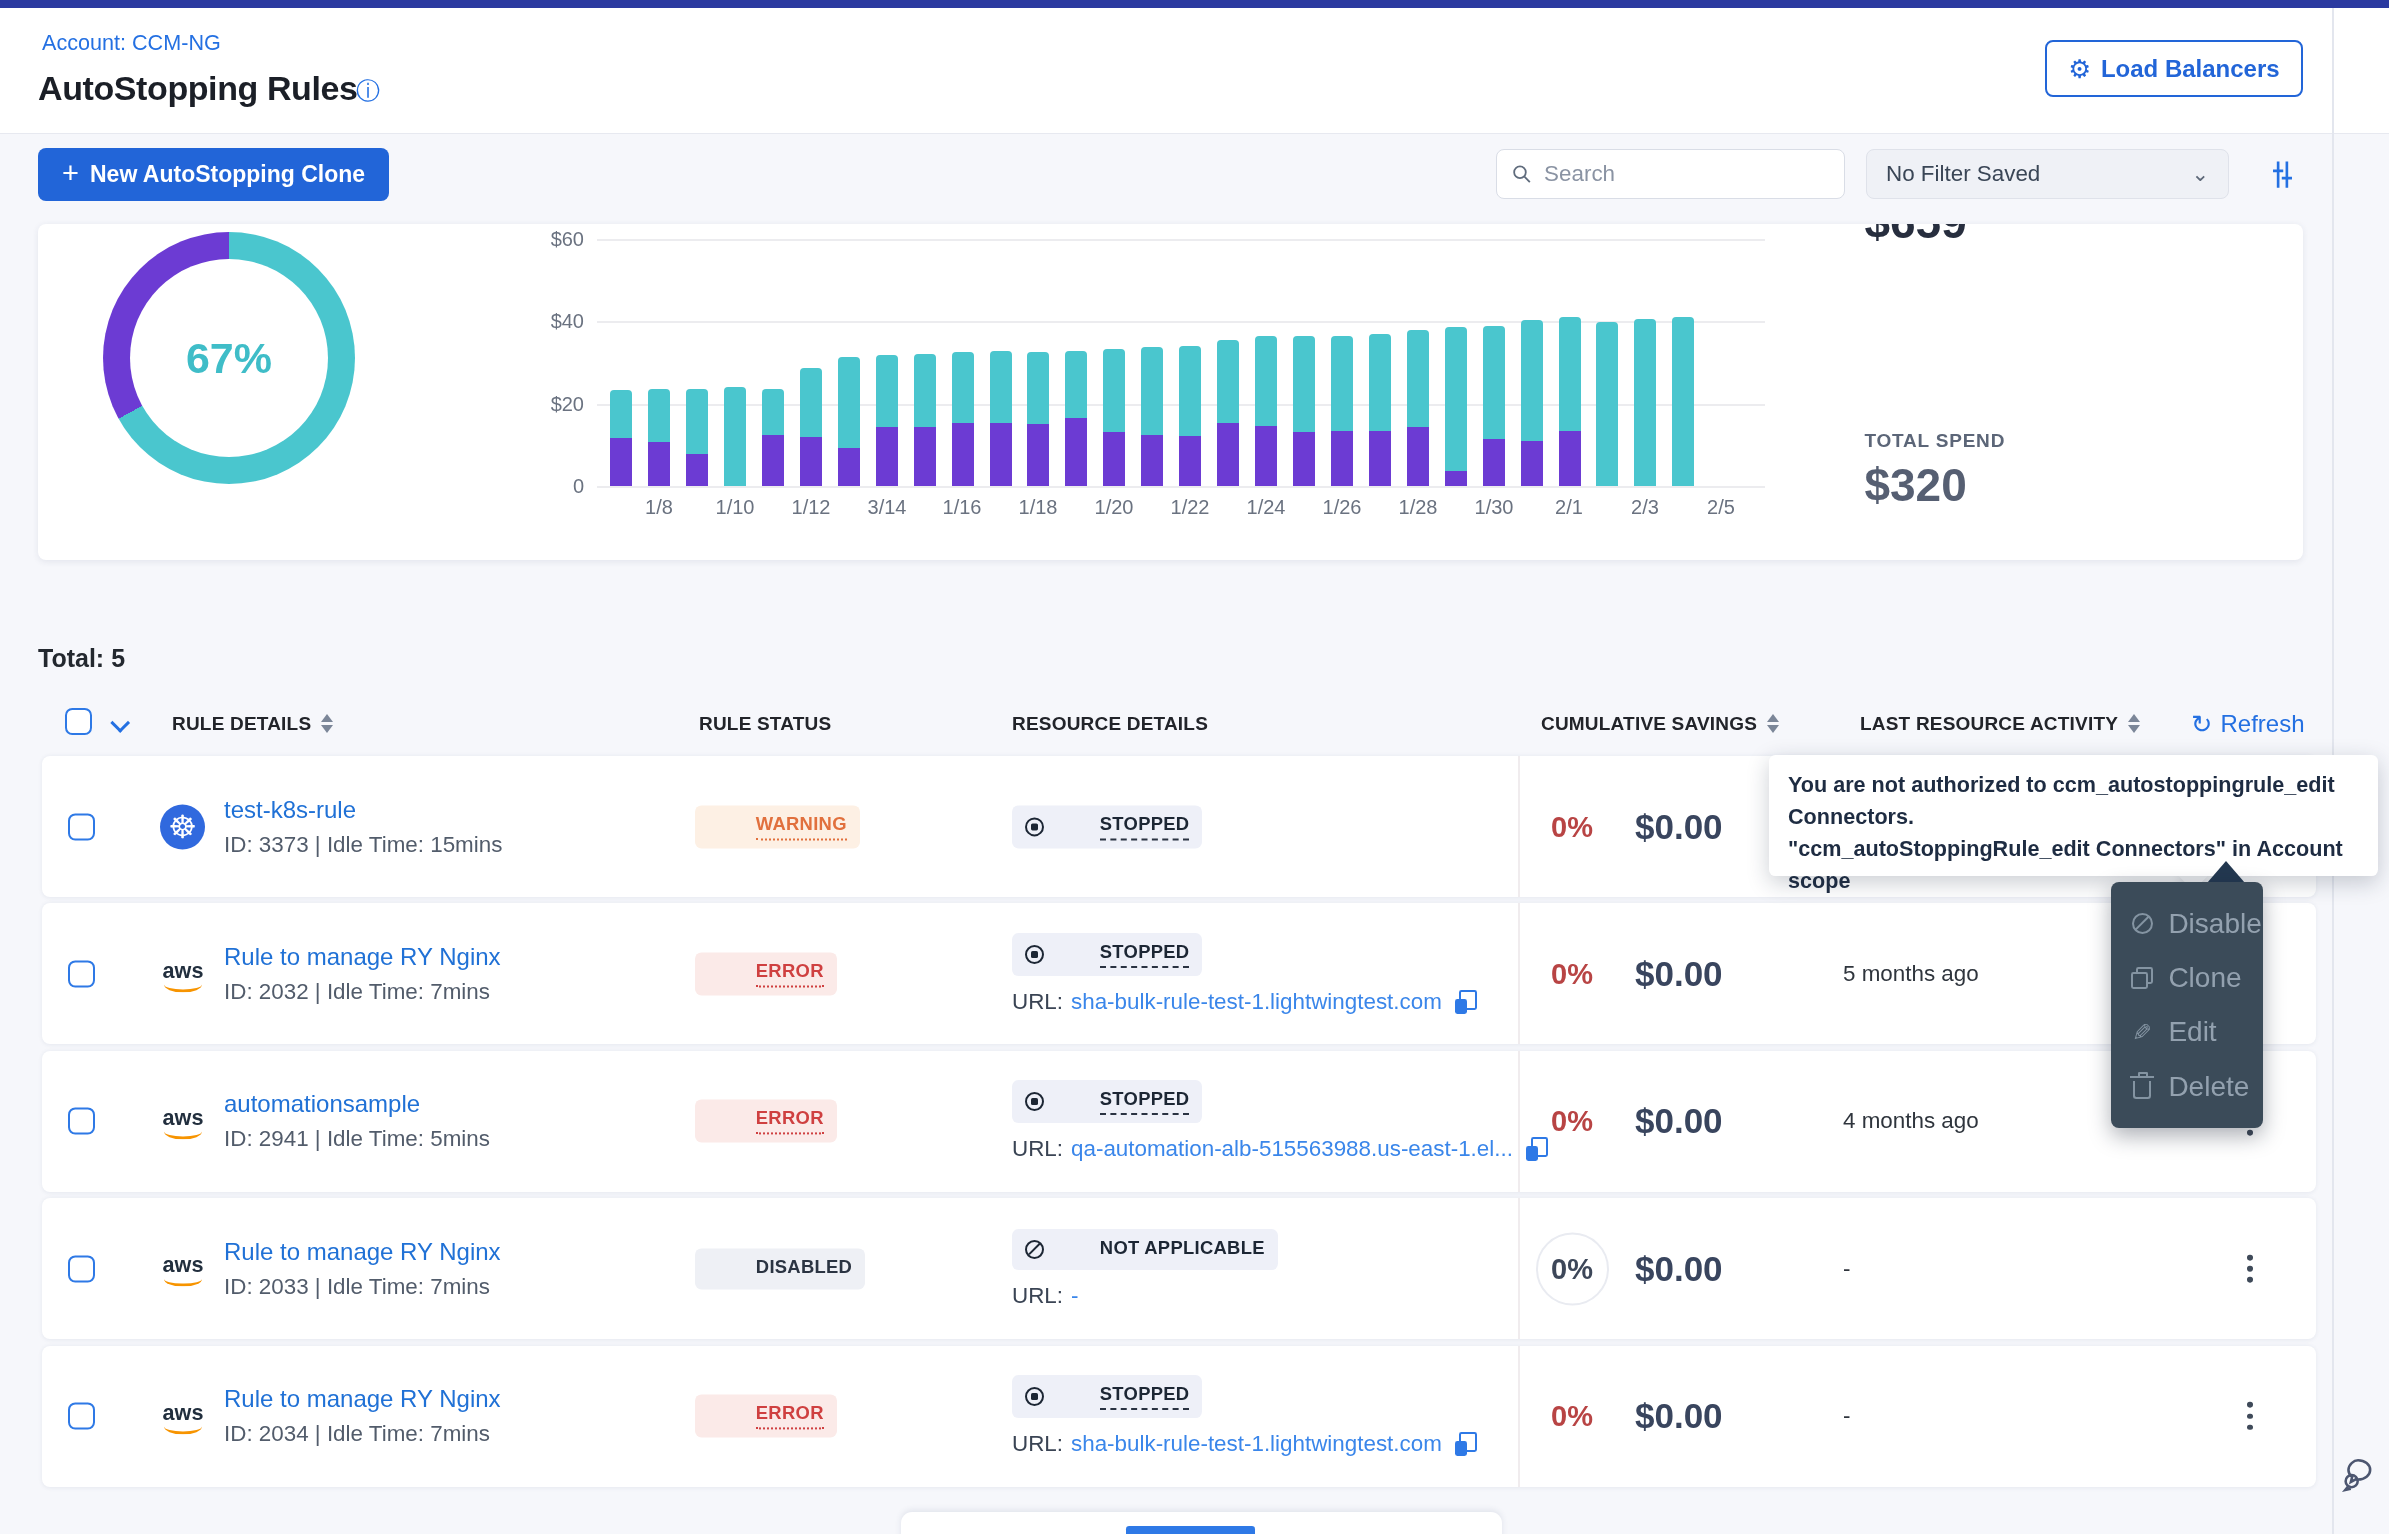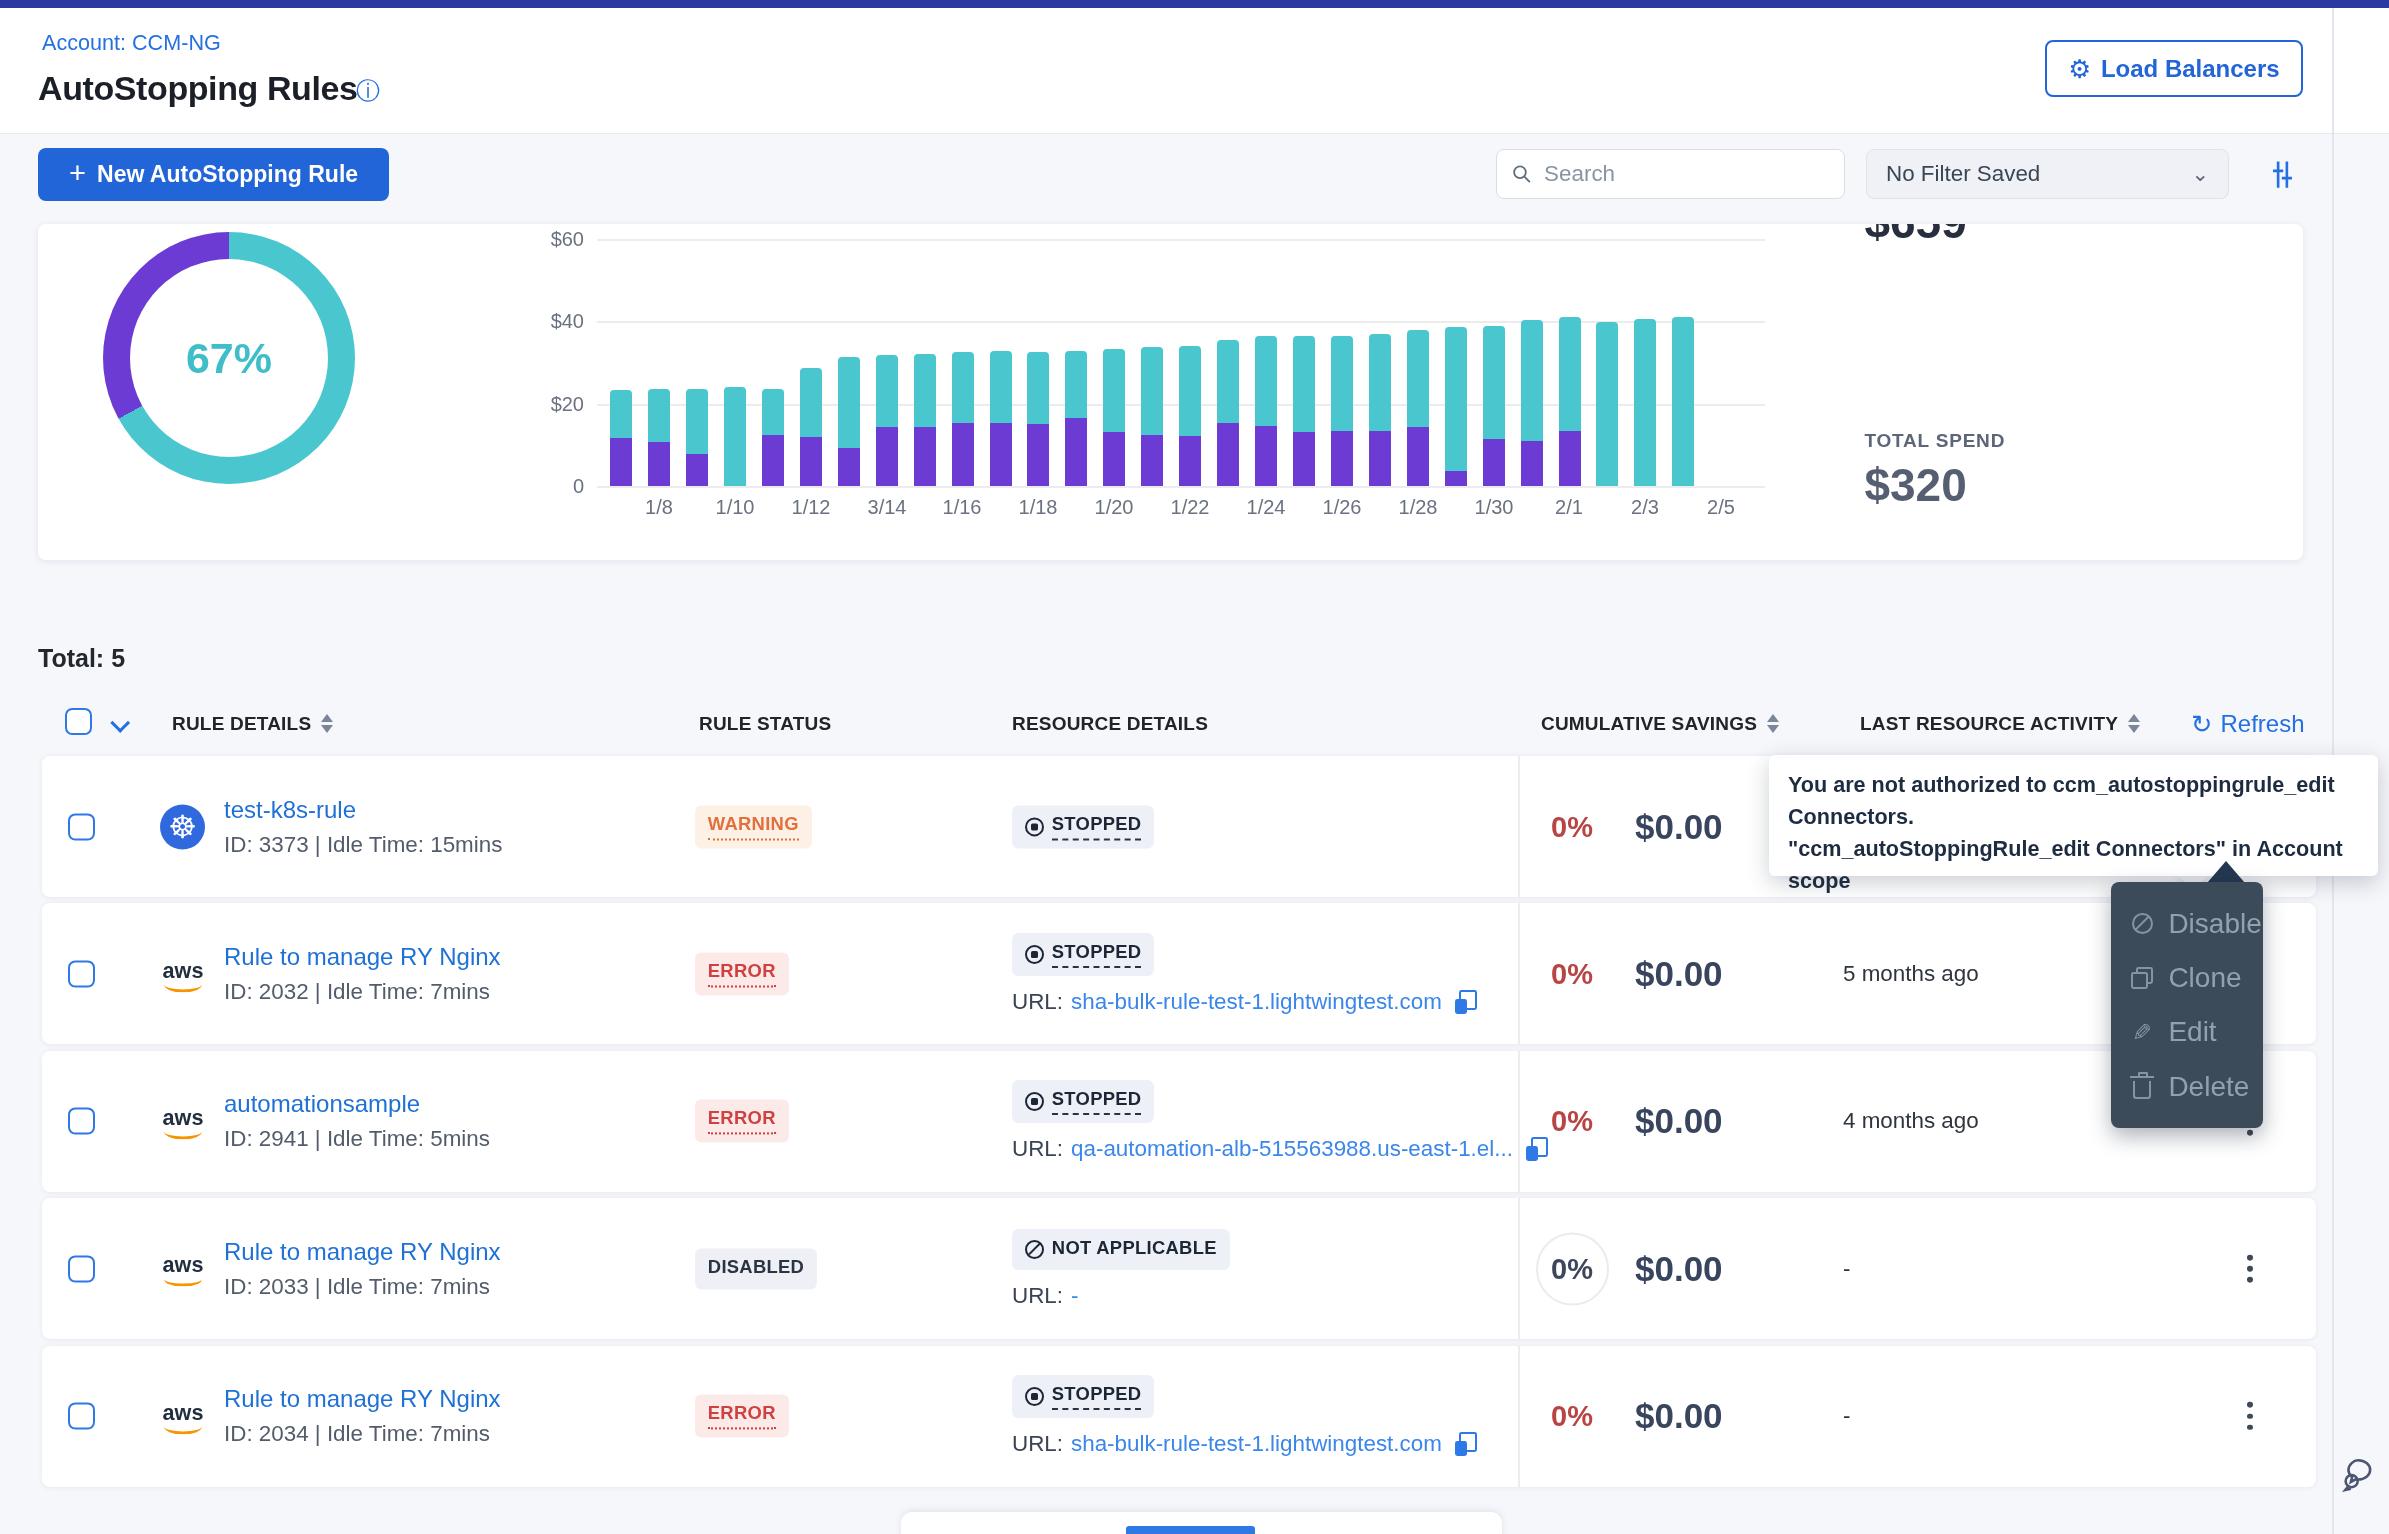--- a/index.html
+++ b/index.html
@@ -66,21 +66,21 @@
   .cb { width:27px; height:27px; border:2.4px solid #2e79e6; border-radius:7.2px; background:#fff; display:inline-block; cursor:pointer; }
   .cell-cb { position:absolute; left:26px; top:50%; transform:translateY(-50%); }
   .cell-icon { position:absolute; left:118px; top:50%; transform:translateY(-50%); }
   .ico-k8s { width:45px; height:45px; background:#3069de; border-radius:50%; color:#fff; display:flex; align-items:center; justify-content:center; font-size:32px; font-family:"DejaVu Sans",sans-serif; }
   .ico-aws { width:46px; height:43px; position:relative; display:flex; align-items:flex-start; justify-content:center; font-weight:bold; font-size:21.6px; color:#222f3e; padding-top:4.8px; }
   .ico-aws::after { content:""; position:absolute; bottom:3.2px; left:4px; right:4px; height:12.8px; border-bottom:3.2px solid #f79400; border-radius:50%; }
   .cell-details { position:absolute; left:182px; top:50%; transform:translateY(-50%); display:flex; flex-direction:column; gap:8px; }
   .rule-name { font-size:24px; color:#2071d6; text-decoration:none; cursor:pointer; }
   .rule-meta { font-size:22.4px; color:#525c6b; }
   .badge { display:inline-flex; align-items:center; gap:8px; padding:8px 12.8px; border-radius:6.4px; font-size:18.4px; font-weight:bold; letter-spacing:0.3px; width:max-content; }
-  .btxt { padding-bottom:3.2px; }
+  .btxt { padding-bottom:3.2px;margin-left:48px; }
   .u-dot { border-bottom:2.4px dotted currentColor; }
   .u-dash { border-bottom:2.4px dashed #2a3342; }
   .b-warn { color:#e1703d; background:#fdf0e4; }
   .b-err  { color:#cf4040; background:#fbeae8; }
   .b-dis  { color:#2b3442; background:#eef0f5; }
   .badge-stopped { background:#eef0f8; color:#1c2634; }
   .cell-status { position:absolute; left:653px; top:50%; transform:translateY(-50%); }
   .cell-resource { position:absolute; left:970px; top:50%; transform:translateY(-50%); display:flex; flex-direction:column; gap:12.8px; align-items:flex-start; }
   .ico-stop { width:19px; height:19px; border:2.4px solid #1c2634; border-radius:50%; display:inline-flex; align-items:center; justify-content:center; flex:none; }
   .ico-stop::after { content:""; width:7.2px; height:7.2px; background:#1c2634; border-radius:1.6px; }
@@ -140,21 +140,21 @@
   <h1 id="page-title">AutoStopping Rules</h1>
   <span id="title-info">ⓘ</span>
   <div id="lb-btn">
     <span class="gear">⚙</span>
     <span>Load Balancers</span>
   </div>
 </div>
 
 <button id="new-rule-btn">
   <span class="plus">+</span>
-  <span>New AutoStopping Rule</span>
+  <span>New AutoStopping Clone</span>
 </button>
 
 <div id="search-box">
   <svg width="24" height="24" viewBox="0 0 24 24">
       <circle cx="10" cy="10" r="6.5" fill="none" stroke="#5f6b7c" stroke-width="2"></circle>
       <line x1="15" y1="15" x2="21" y2="21" stroke="#5f6b7c" stroke-width="2"></line>
     </svg>
   <input id="search-input" placeholder="Search" style="">
 </div>
 

